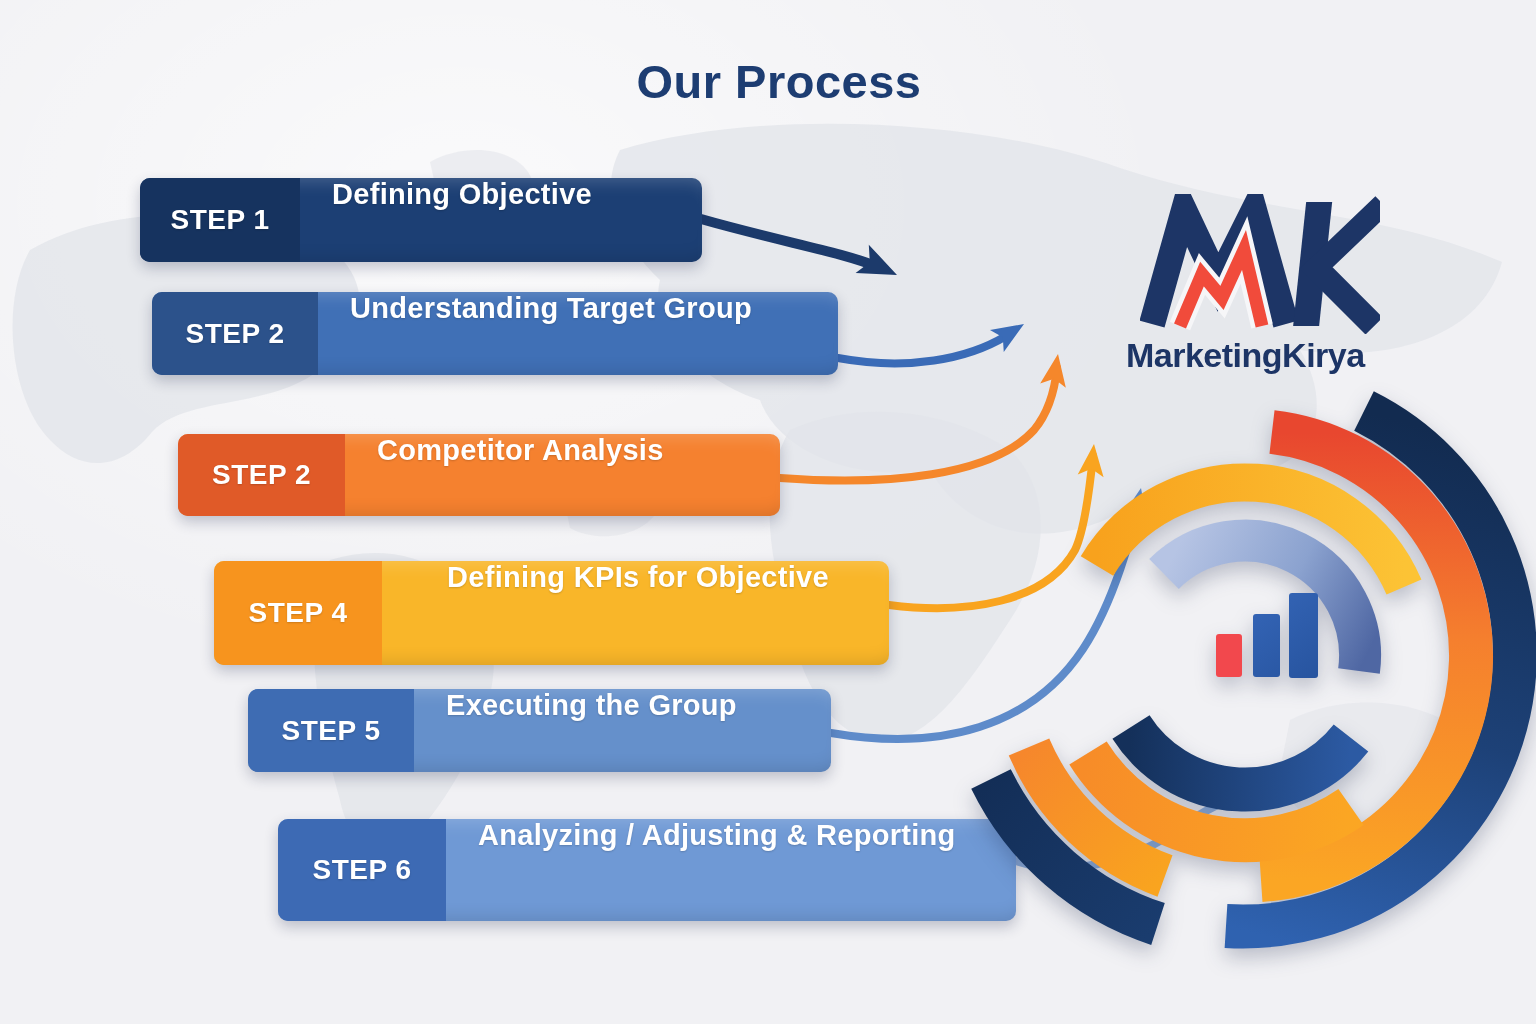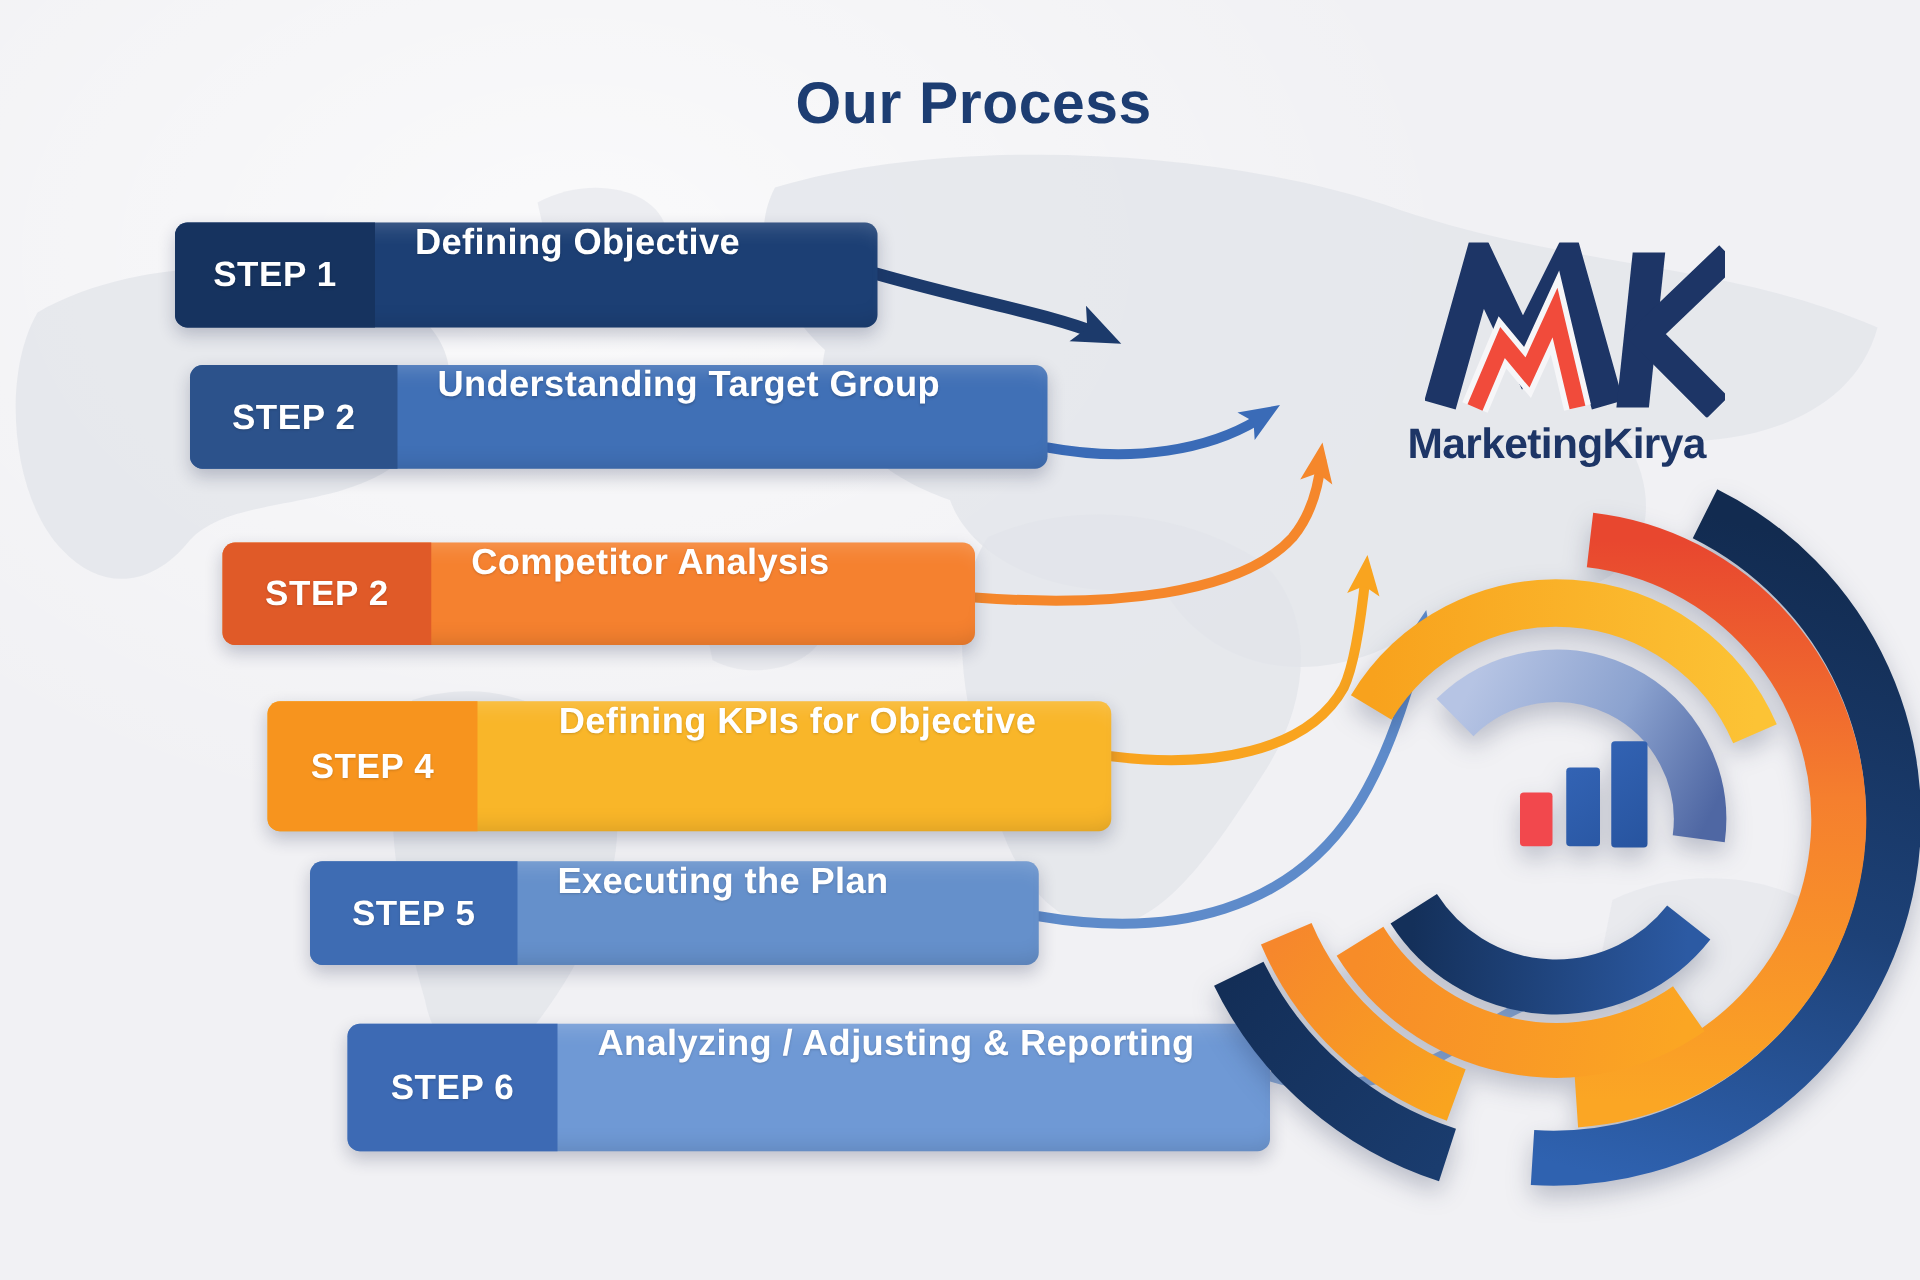--- a/index.html
+++ b/index.html
@@ -134,21 +134,21 @@
   <div class="step" style="left: 214px; top: 561px; width: 675px; height: 104px; padding-left: 33px; --label-w: 168px; --label-bg: #f7941e; --body-bg: #f9b629;">
     <div class="step-label">
         <span>STEP 4</span>
       </div>
     <div class="step-title">Defining KPIs for Objective</div>
   </div>
   <div class="step" style="left: 248px; top: 689px; width: 583px; height: 83px; --label-w: 166px; --label-bg: #3e6cb3; --body-bg: #6590cb;">
     <div class="step-label">
         <span>STEP 5</span>
       </div>
-    <div class="step-title">Executing the Plan</div>
+    <div class="step-title">Executing the Group</div>
   </div>
   <div class="step" style="left: 278px; top: 819px; width: 738px; height: 102px; --label-w: 168px; --label-bg: #3d6ab4; --body-bg: #6f99d5;">
     <div class="step-label">
         <span>STEP 6</span>
       </div>
     <div class="step-title">Analyzing / Adjusting &amp; Reporting</div>
   </div>
 
   <div class="logo">
     <svg class="monogram" width="240" height="140" viewBox="0 0 240 140" aria-hidden="true">

